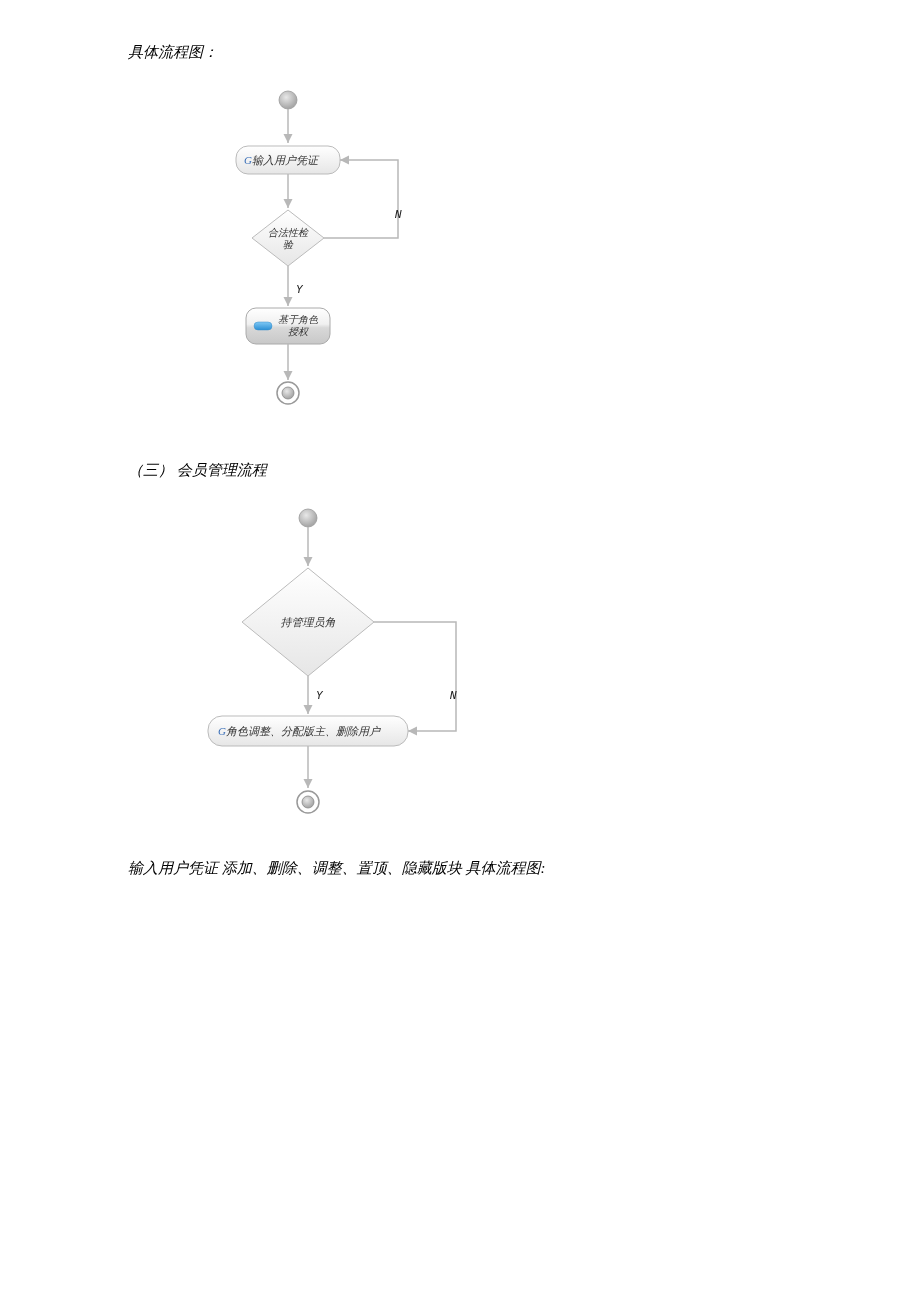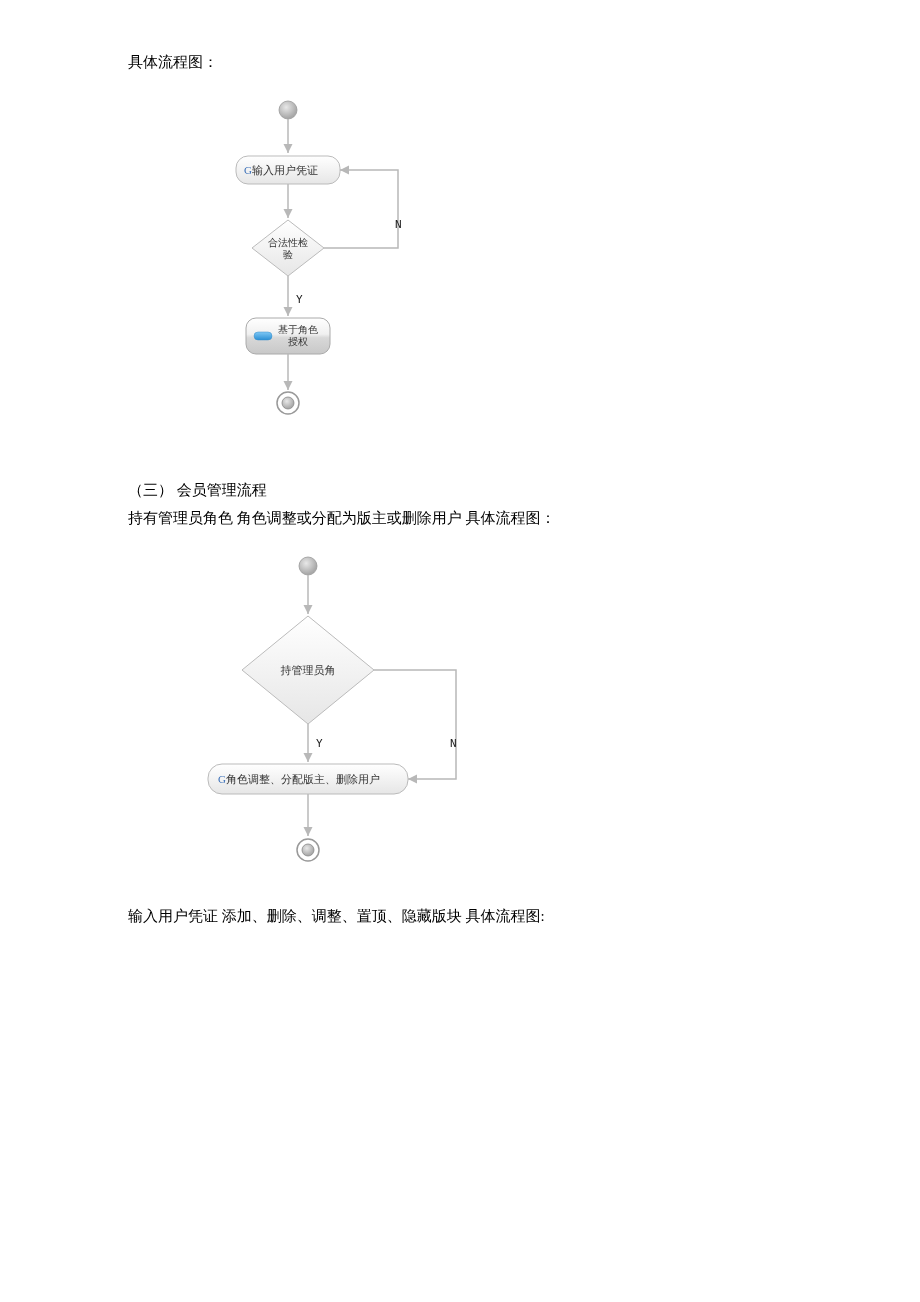--- a/index.html
+++ b/index.html
@@ -6,21 +6,22 @@
     body {
       width: 920px;
       height: 1302px;
       background: #ffffff;
       font-family: "SimSun", "宋体", serif;
       font-size: 15px;
       color: #000000;
       position: relative;
     }
     .content {
-      padding: 50px 128px 0 128px;
+      padding: 40px 128px 0 128px;
+      font-style: italic;
     }
     .para {
       line-height: 1.6;
       margin-bottom: 4px;
     }
     .diagram-container {
       width: 100%;
       display: flex;
       justify-content: flex-start;
     }
@@ -29,21 +30,20 @@
       margin-top: 20px;
       margin-bottom: 30px;
     }
     .diagram2 {
       margin-left: 60px;
       margin-top: 20px;
       margin-bottom: 30px;
     }
     svg { display: block; }
     .section-header {
-      margin-top: 10px;
     }
   </style>
 </head>
 <body>
 
 <div class="content">
   <p class="para">具体流程图：</p>
 
   <div class="diagram-container">
     <div class="diagram1">
@@ -99,21 +99,20 @@
 
         <line x1="100" y1="256" x2="100" y2="292" stroke="#b8b8b8" stroke-width="1.5" marker-end="url(#arrow1)"></line>
 
         <circle cx="100" cy="305" r="11" fill="none" stroke="#999" stroke-width="1.5"></circle>
         <circle cx="100" cy="305" r="6" fill="url(#startGrad)" stroke="#888" stroke-width="0.8"></circle>
       </svg>
     </div>
   </div>
 
   <p class="para section-header">（三）  会员管理流程</p>
-  <p class="para">持有管理员角色 角色调整或分配为版主或删除用户 具体流程图：</p>
 
   <div class="diagram-container">
     <div class="diagram2">
       <svg width="320" height="320" viewBox="0 0 320 320">
         <defs>
           <radialGradient id="startGrad2" cx="40%" cy="35%" r="60%">
             <stop offset="0%" stop-color="#e8e8e8"></stop>
             <stop offset="100%" stop-color="#a8a8a8"></stop>
           </radialGradient>
           <linearGradient id="boxGrad2" x1="0" y1="0" x2="0" y2="1">

